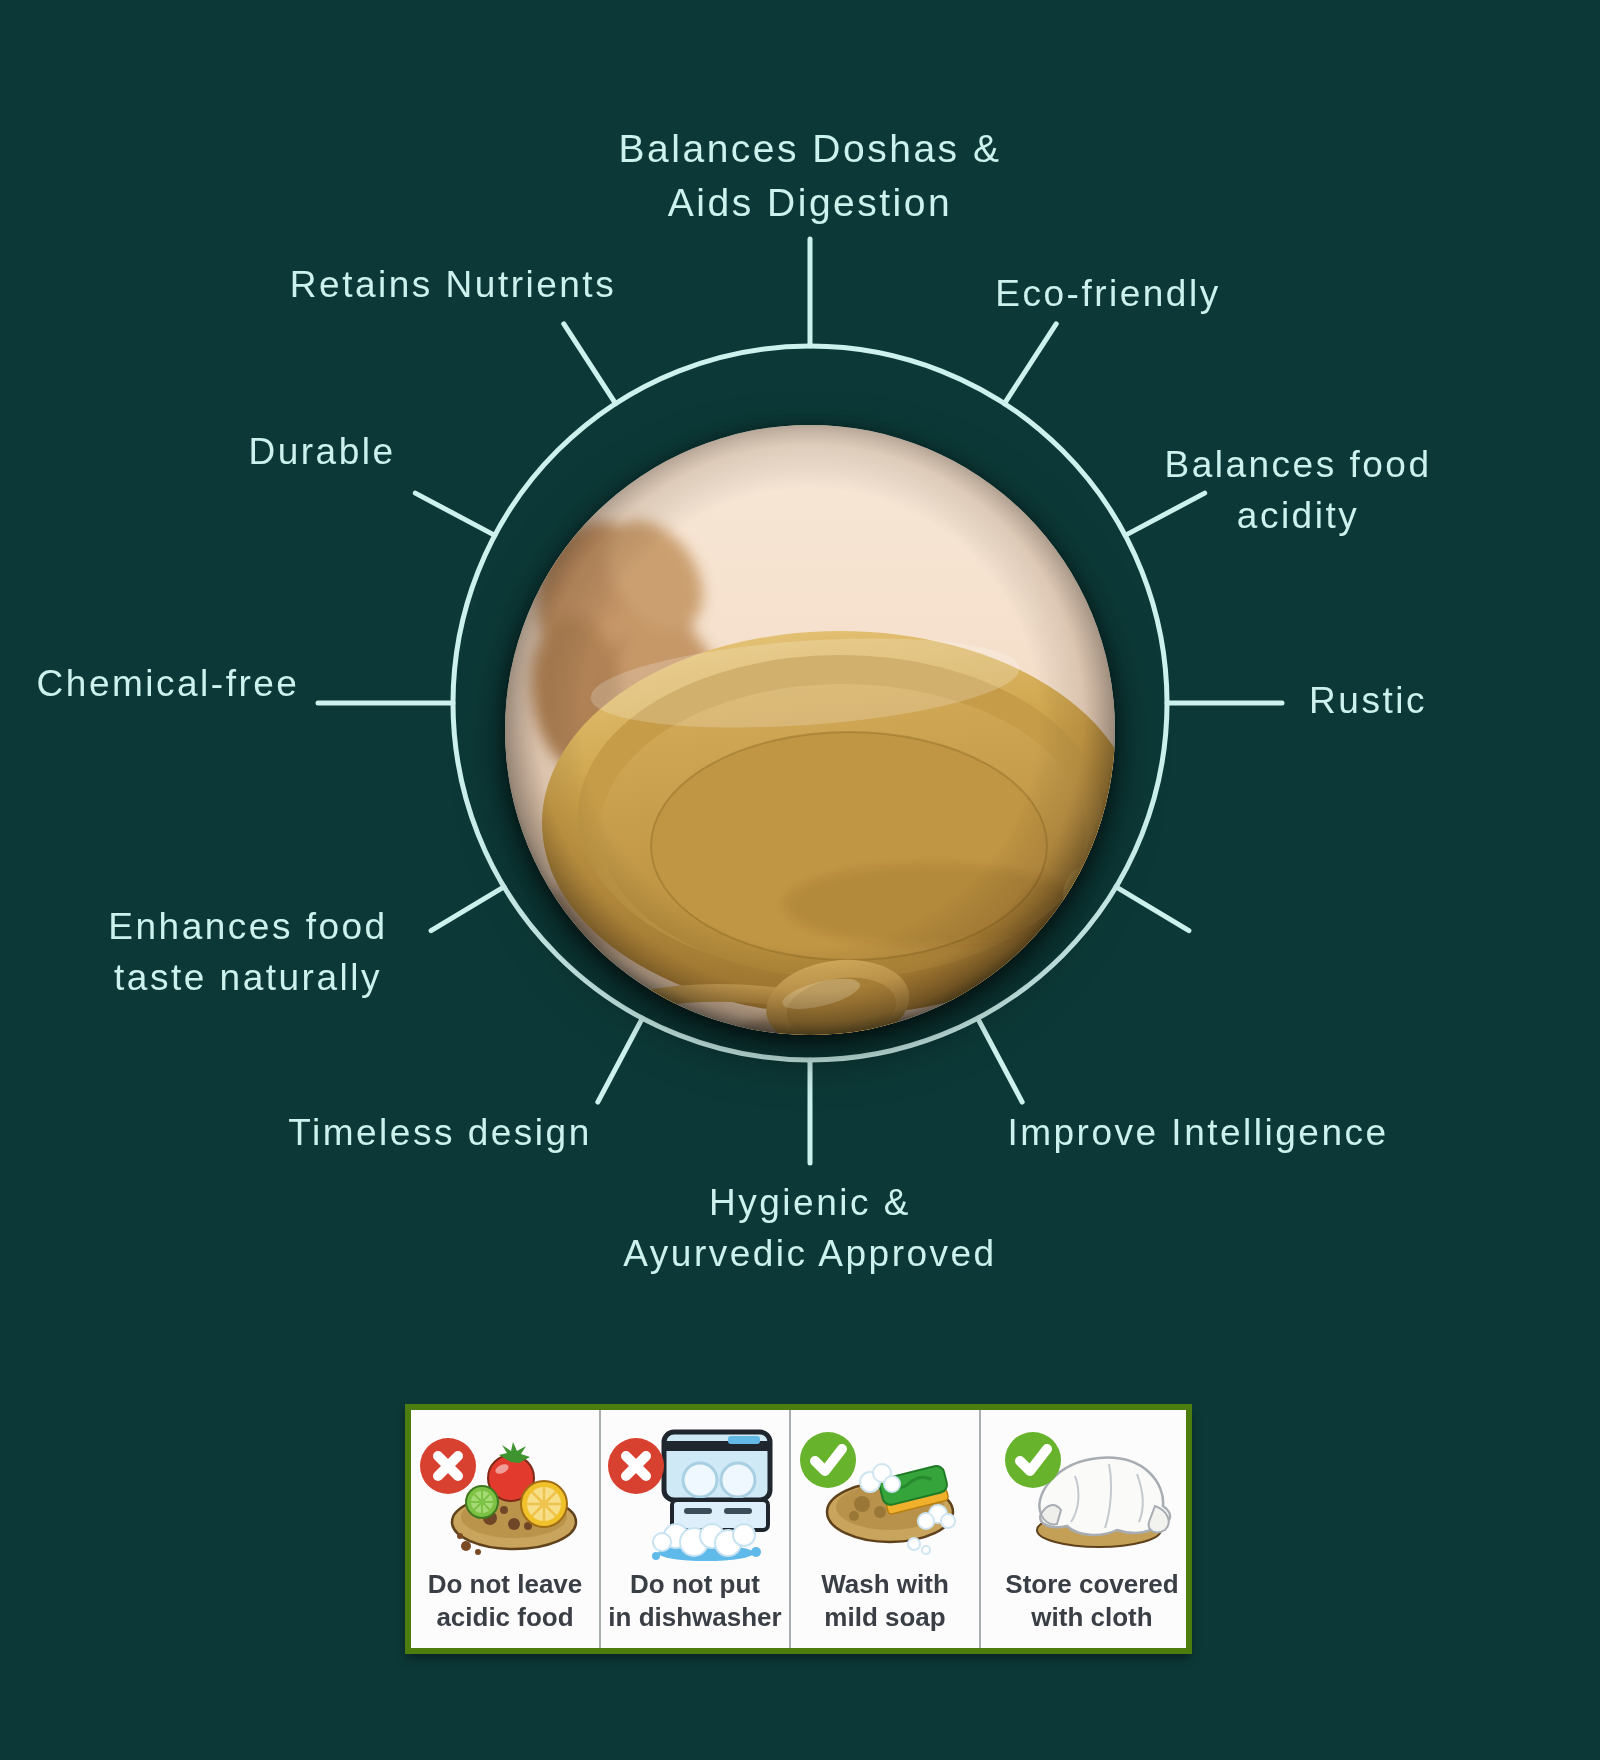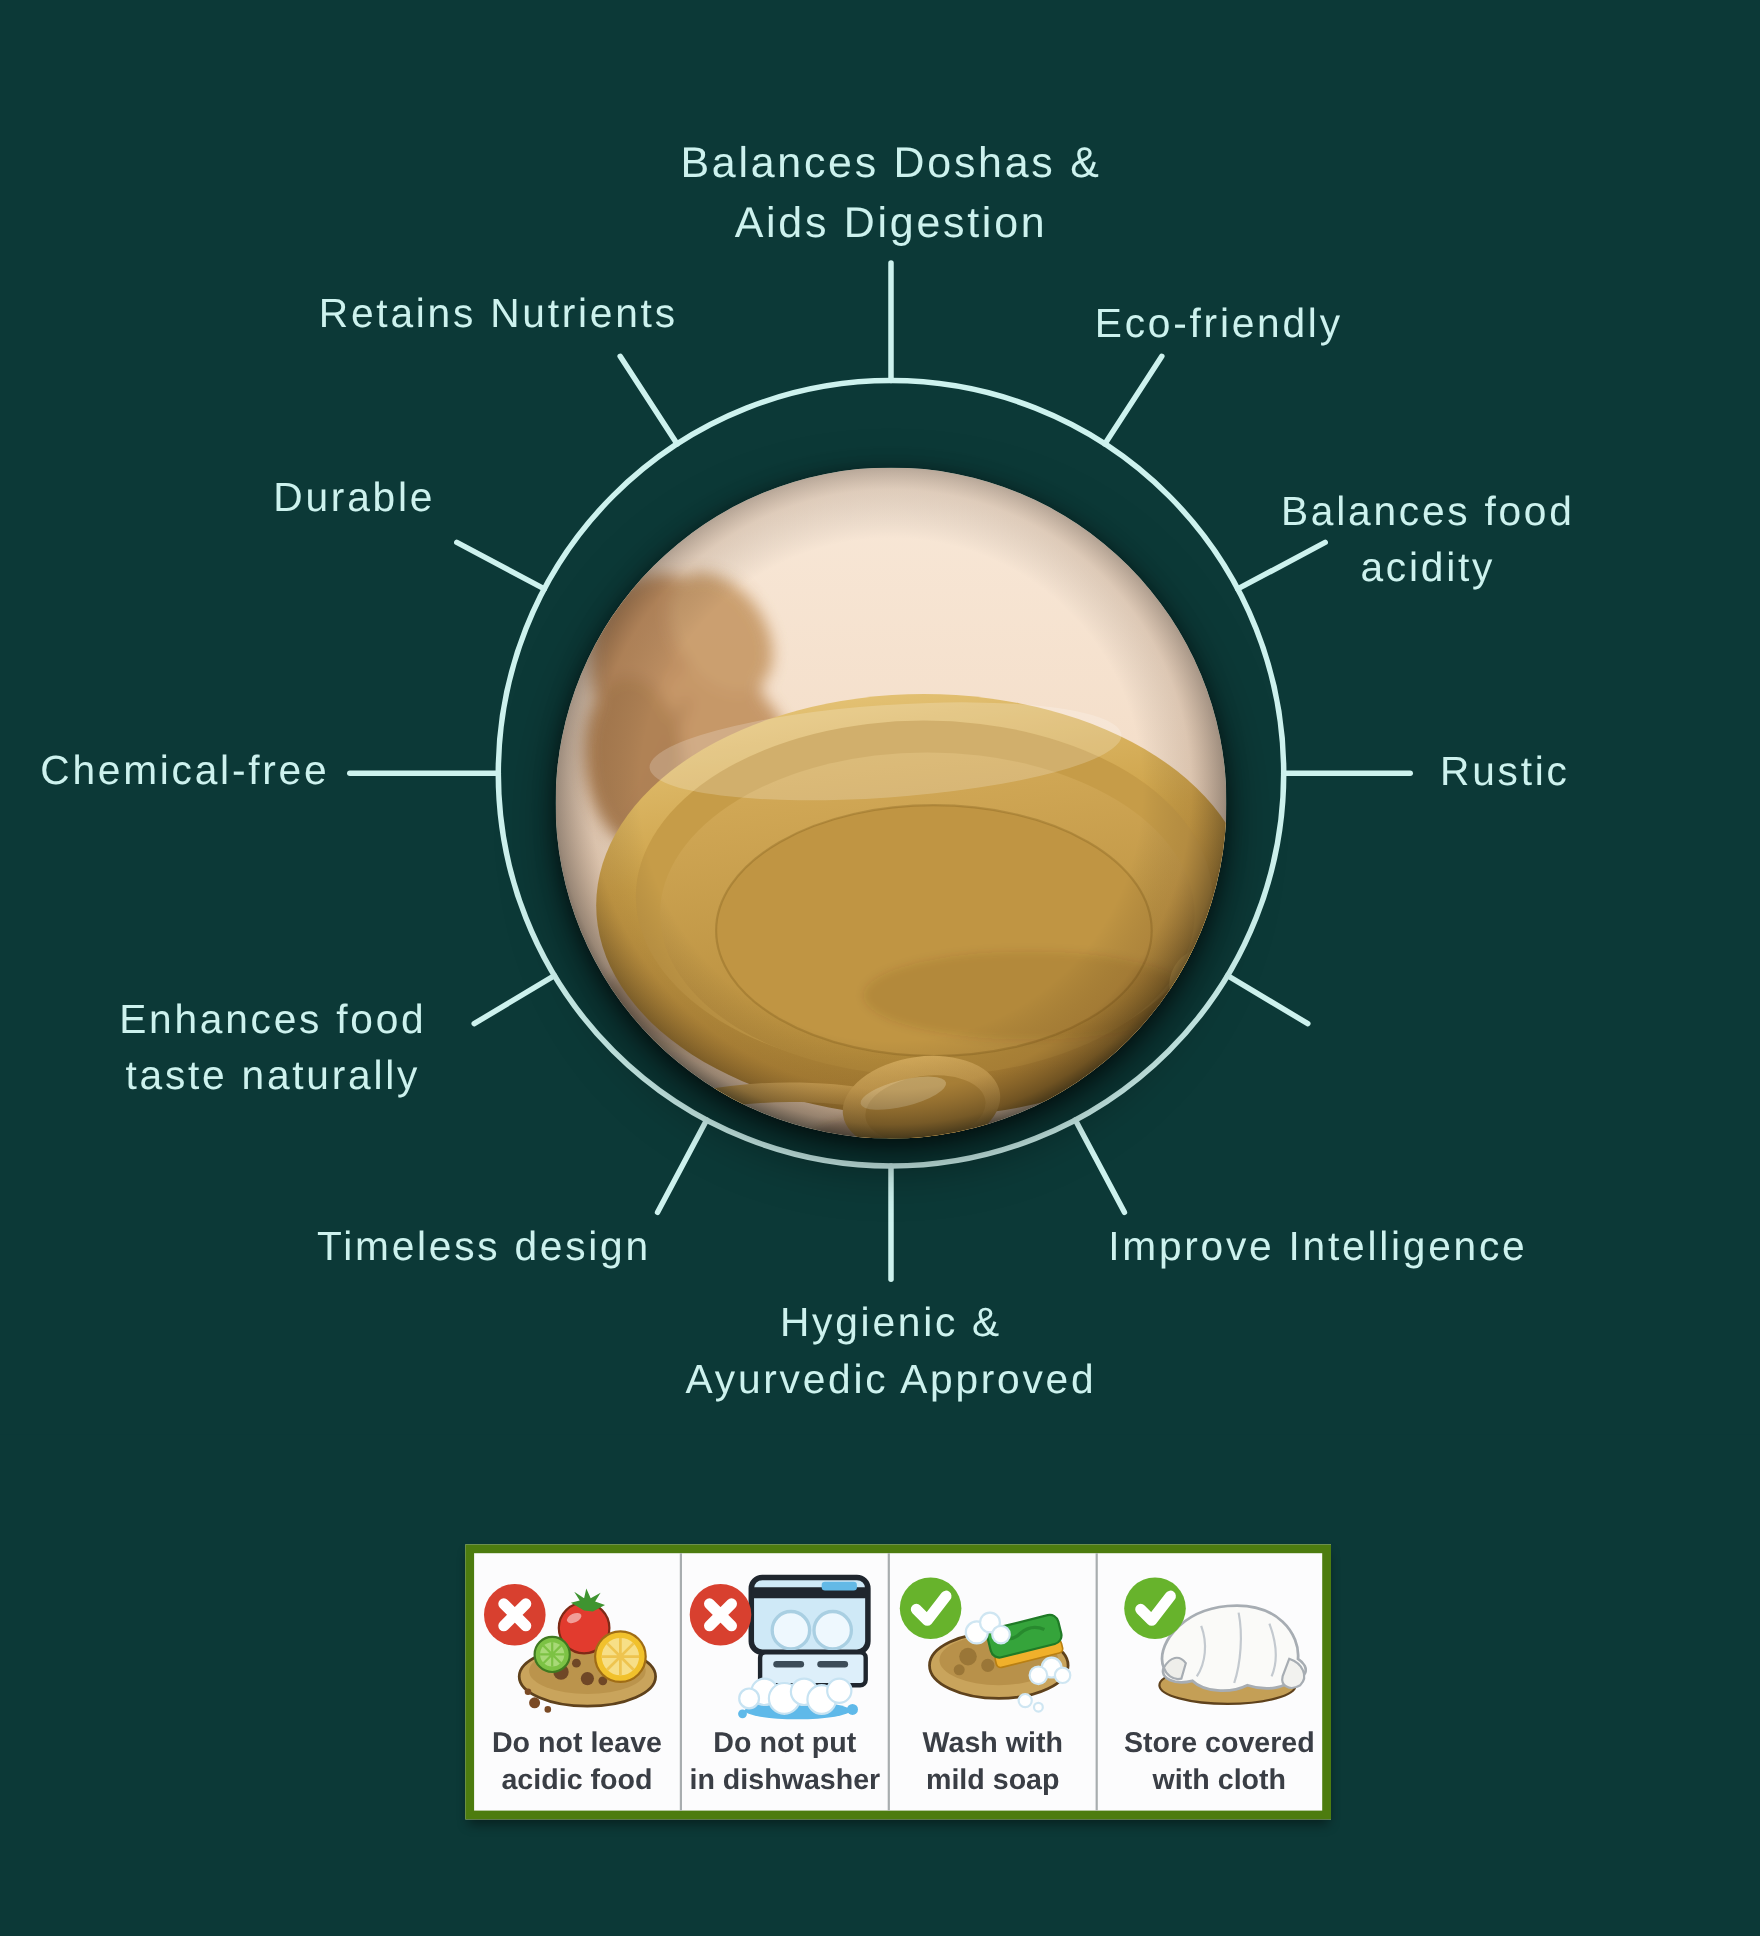--- a/index.html
+++ b/index.html
@@ -33,31 +33,31 @@
     position:absolute;transform:translate(-50%,-50%);
     color:var(--accent);font-size:37px;letter-spacing:2.5px;
     line-height:1.38;text-align:center;white-space:nowrap;font-weight:400;
   }
   .benefit span{display:block;}
   .b-top{left:810px;top:176px;font-size:39px;}
   .b-retains{left:453px;top:285px;}
   .b-eco{left:1108px;top:294px;}
   .b-durable{left:322px;top:452px;}
   .b-acidity{left:1298px;top:462px;margin-top:28px;}
-  .b-chemical{left:168px;top:700px;}
+  .b-chemical{left:168px;top:684px;}
   .b-rustic{left:1368px;top:701px;}
   .b-enhances{left:248px;top:952px;}
   .b-handcrafted{left:1315px;top:965px;}
   .b-timeless{left:440px;top:1133px;}
   .b-improve{left:1198px;top:1133px;}
   .b-hygienic{left:810px;top:1228px;}
 
   .cards{
-    position:absolute;left:423px;top:1404px;width:787px;height:250px;
-    display:flex;background:#fcfcfd;border:8px solid #4d7c0f;
+    position:absolute;left:405px;top:1404px;width:787px;height:250px;
+    display:flex;background:#fcfcfd;border:6px solid #4d7c0f;
     box-shadow:0 6px 10px -2px rgba(0,0,0,.45);
   }
   .card{
     flex:1 1 0;display:flex;flex-direction:column;align-items:center;
     border-right:2px solid #a8adaf;padding:6px 4px 14px;
   }
   .card:last-child{border-right:none;padding-left:21px;}
   .card svg.illus{width:178px;height:150px;flex:0 0 auto;}
   .caption{
     margin-top:auto;text-align:center;color:var(--card-text);

